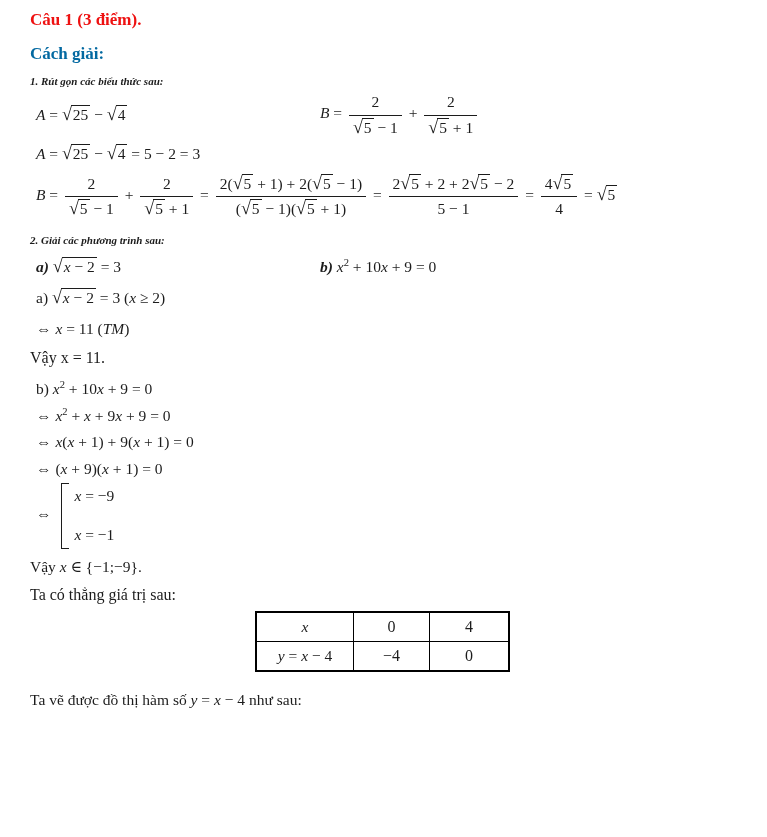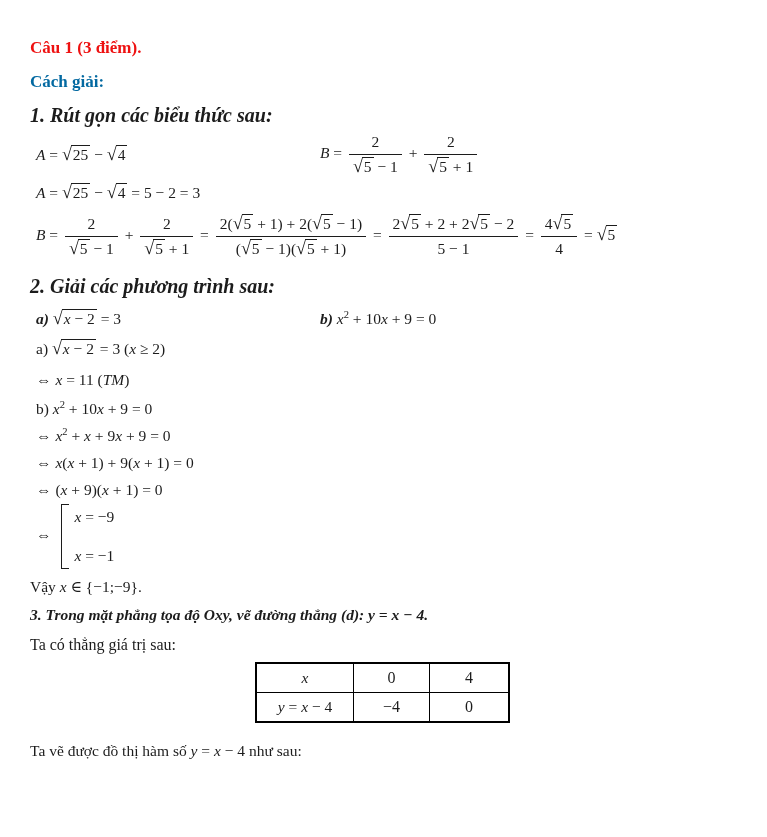--- a/index.html
+++ b/index.html
@@ -5,21 +5,21 @@
   html,body{margin:0;padding:0;}
   body{width:767px;height:837px;background:#ffffff;overflow:hidden;}
   .page{
     box-sizing:border-box;
     width:767px;height:837px;
     padding:9px 30px 8px 30px;
     font-family:"Liberation Serif","DejaVu Serif",serif;
     font-size:16px;line-height:1.3;color:#1c1c1c;
   }
   .title{font-weight:bold;font-size:17px;margin:0;}
-  .sec-heading{font-weight:bold;font-style:italic;font-size:20px;margin:0;}
+  .sec-heading{font-weight:bold;font-style:italic;font-size:11px;margin:0;}
   .text{margin:0;}
   .math{white-space:nowrap;font-size:15.5px;}
   .indent{margin-left:6px;}
   .it{font-style:italic;}
   .bit{font-style:italic;font-weight:bold;}
   .sup{font-size:0.68em;vertical-align:0.55em;line-height:0;}
   .two-col{display:flex;align-items:center;}
   .col-left{flex:0 0 284px;}
   
   .frac{display:inline-block;vertical-align:middle;text-align:center;margin:0 3px;}
@@ -37,21 +37,21 @@
   .case-row{display:block;}
   
   .vtable{border-collapse:collapse;border:2px solid #000;margin:0 0 18px 225px;}
   .vtable td{border:1.6px solid #000;text-align:center;vertical-align:middle;height:28px;padding:0;}
   .vtable td.c1{width:96px;}
   .vtable td.c2{width:75px;}
   .vtable td.c3{width:78px;}
   
   .mb4{margin-bottom:4px;}  .mb6{margin-bottom:6px;}  .mb7{margin-bottom:7px;}
   .mb8{margin-bottom:8px;}  .mb9{margin-bottom:9px;}  .mb10{margin-bottom:10px;}
-  .mb11{margin-bottom:11px;} .mb12{margin-bottom:12px;margin-top:28px;} .mb14{margin-bottom:14px;}
+  .mb11{margin-bottom:11px;} .mb12{margin-bottom:12px;} .mb14{margin-bottom:14px;}
 </style>
 </head>
 <body>
 
 <div class="page">
 
   <p class="title mb12" style="color: rgb(238, 17, 17);">Câu 1 (3 điểm).</p>
   <p class="title mb9" style="color: #0369a1;">Cách giải:</p>
 
   <p class="sec-heading mb4">1. Rút gọn các biểu thức sau:</p>
@@ -102,32 +102,32 @@
     <div class="col-left math"><span class="bit">a) </span><span class="sqrt">
           <span class="rad"><span class="it">x</span><span class="rm"> − 2</span></span>
         </span><span class="rm"> = 3</span></div>
     <div class="math"><span class="bit">b) </span><span class="it">x</span><span class="sup">2</span><span class="rm"> + 10</span><span class="it">x</span><span class="rm"> + 9 = 0</span></div>
   </div>
 
   <div class="math indent mb11"><span class="rm">a) </span><span class="sqrt">
         <span class="rad"><span class="it">x</span><span class="rm"> − 2</span></span>
       </span><span class="rm"> = 3 (</span><span class="it">x</span><span class="rm"> ≥ 2)</span></div>
   <div class="math indent mb9"><span class="rm">⇔ </span><span class="it">x</span><span class="rm"> = 11 (</span><span class="it">TM</span><span class="rm">)</span></div>
+  <p class="text mb10">Vậy x = 11.</p>
 
   <div class="math indent mb7"><span class="rm">b) </span><span class="it">x</span><span class="sup">2</span><span class="rm"> + 10</span><span class="it">x</span><span class="rm"> + 9 = 0</span></div>
   <div class="math indent mb6"><span class="rm">⇔ </span><span class="it">x</span><span class="sup">2</span><span class="rm"> + </span><span class="it">x</span><span class="rm"> + 9</span><span class="it">x</span><span class="rm"> + 9 = 0</span></div>
   <div class="math indent mb7"><span class="rm">⇔ </span><span class="it">x</span><span class="rm">(</span><span class="it">x</span><span class="rm"> + 1) + 9(</span><span class="it">x</span><span class="rm"> + 1) = 0</span></div>
   <div class="math indent mb4"><span class="rm">⇔ (</span><span class="it">x</span><span class="rm"> + 9)(</span><span class="it">x</span><span class="rm"> + 1) = 0</span></div>
   <div class="math indent mb8"><span class="rm">⇔ </span><span class="cases">
         <span class="case-row"><span class="it">x</span><span class="rm"> = −9</span></span>
         <span class="case-row"><span class="it">x</span><span class="rm"> = −1</span></span>
       </span></div>
   <div class="math mb8"><span class="rm">Vậy </span><span class="it">x</span><span class="rm"> ∈ {−1;−9}.</span></div>
 
-  <div class="sec-heading math mb10"><span class="bit">3. Trong mặt phẳng tọa độ Oxy, vẽ đường thẳng (d): </span><span class="it">y</span><span class="rm"> = </span><span class="it">x</span><span class="rm"> − 4</span><span class="rm">.</span></div>
   <p class="text mb6">Ta có thẳng giá trị sau:</p>
 
   <table class="vtable">
     <tbody>
         <tr>
       <td class="c1 math"><span class="it">x</span></td>
       <td class="c2">0</td>
       <td class="c3">4</td>
     </tr>
     <tr>

